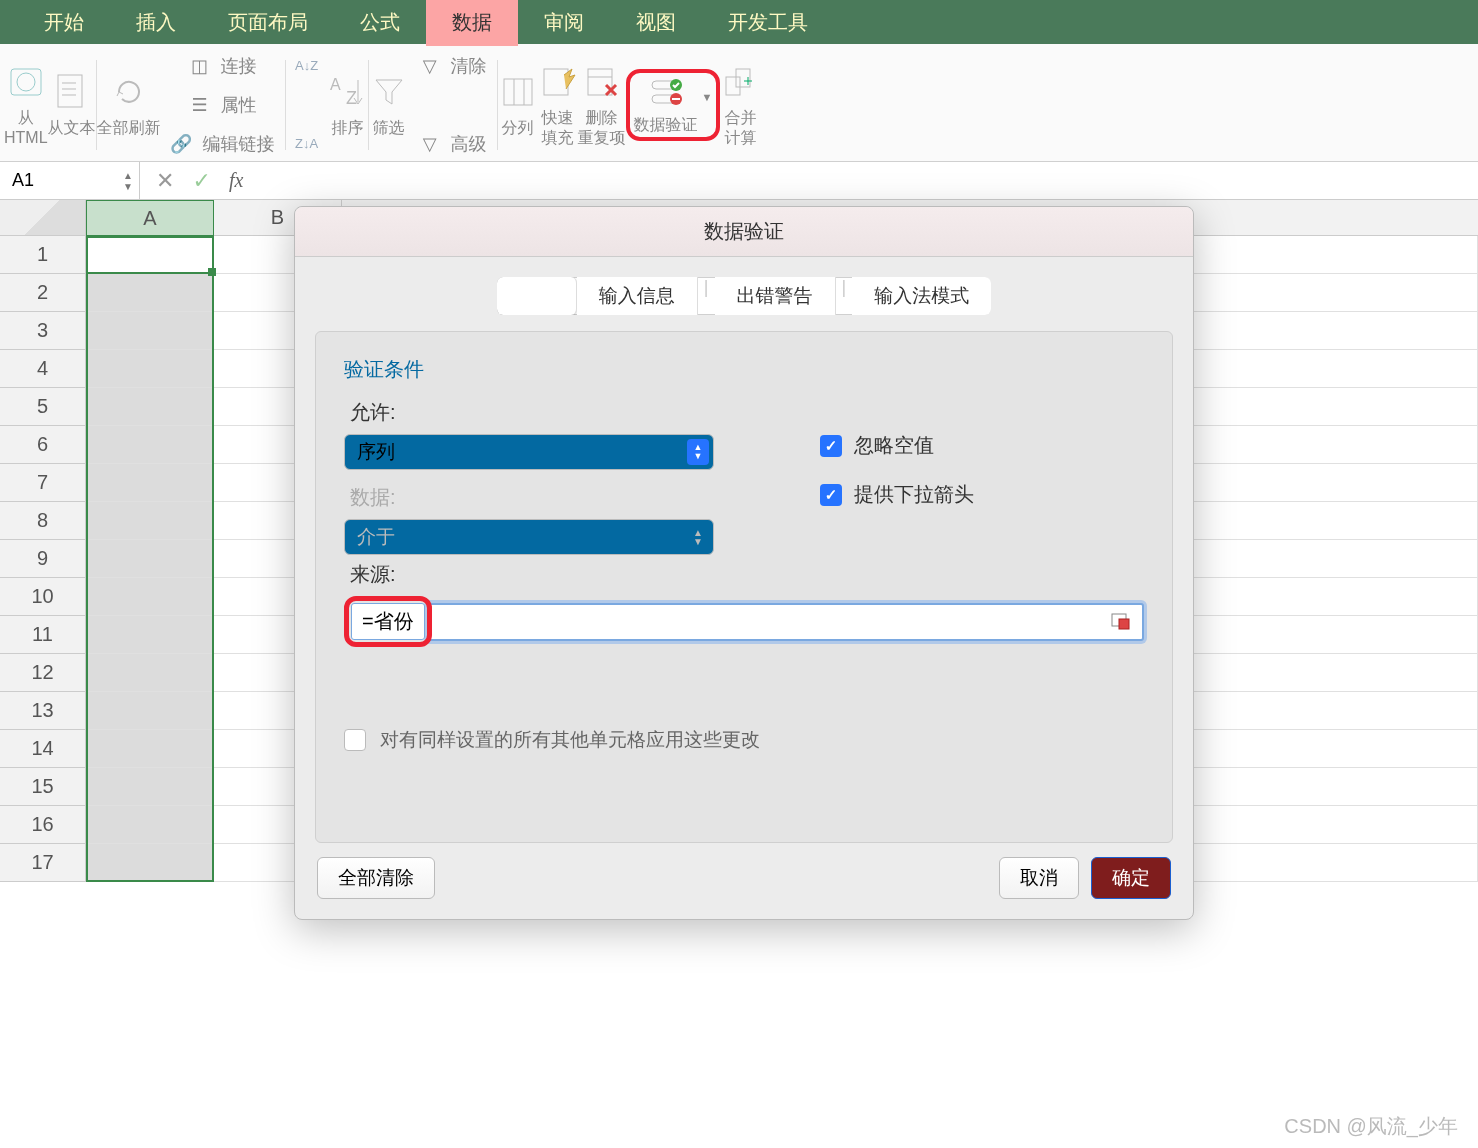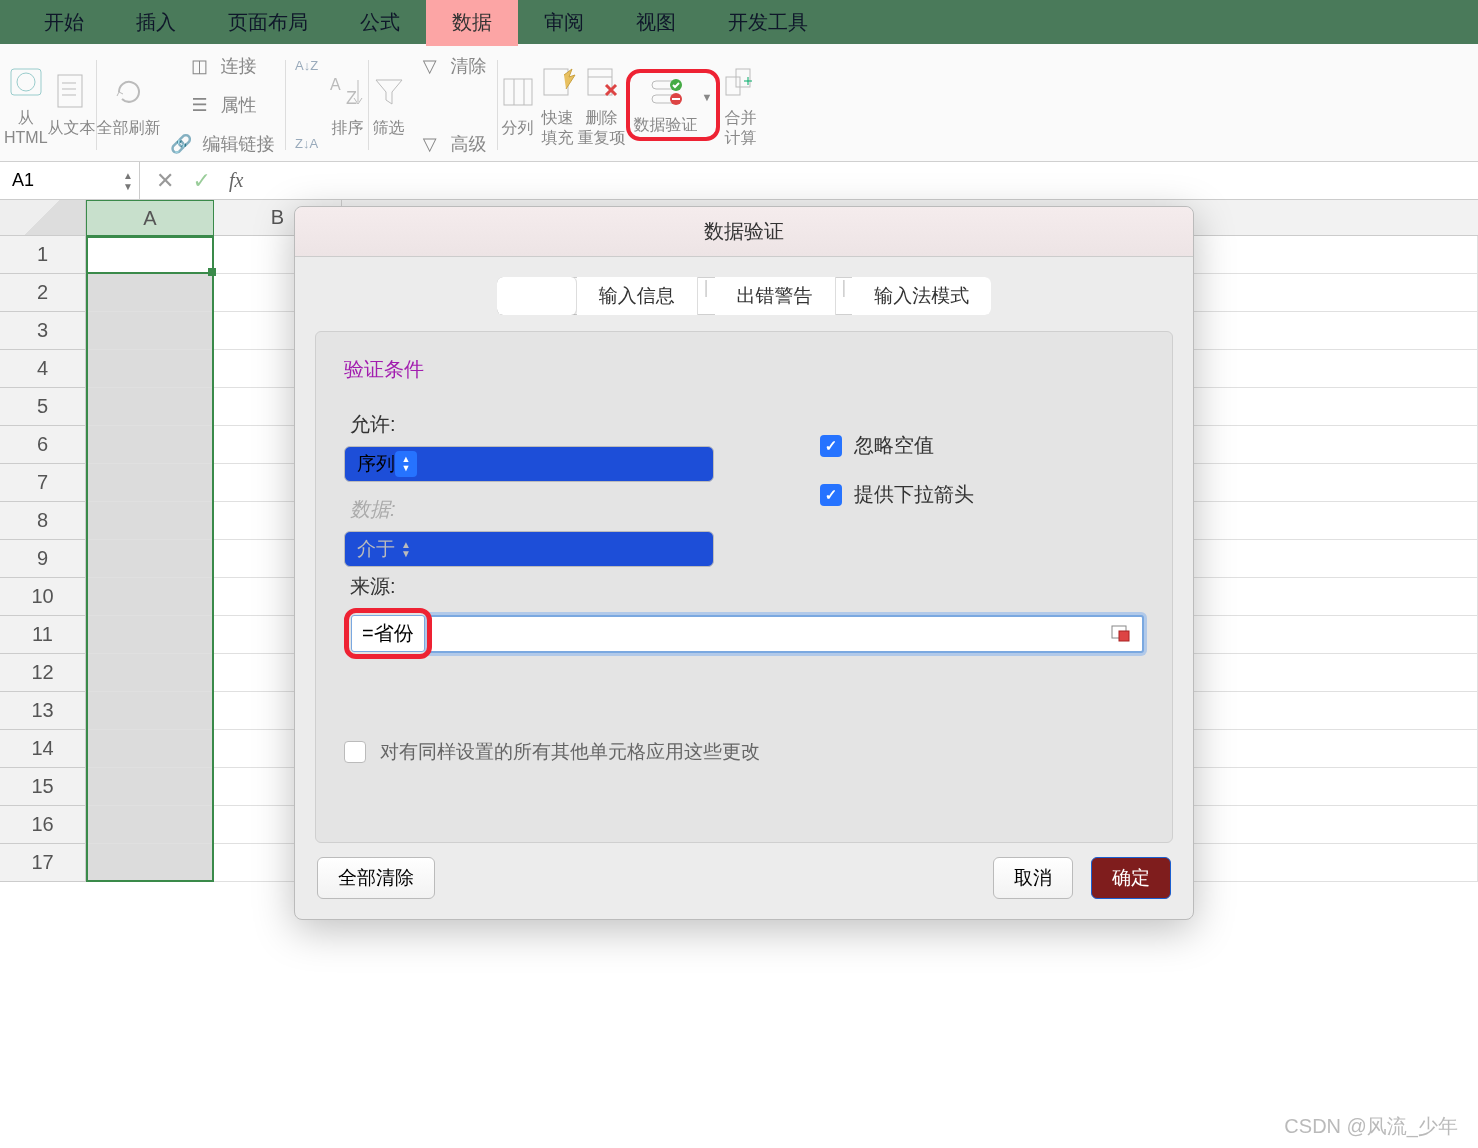--- a/index.html
+++ b/index.html
@@ -1,20 +1,20 @@
 <!DOCTYPE html>
 <html><head>
 <meta charset="utf-8">
 <style>
 * { box-sizing: border-box; margin: 0; padding: 0; font-family: "PingFang SC", "Microsoft YaHei", sans-serif; }
 body { width: 1478px; height: 1148px; background: #fff; overflow: hidden; position: relative; }
 
 
 .ribbon-tabs { display: flex; background: #4a7a5a; height: 44px; align-items: center; padding-left: 18px; gap: 0; }
-.ribbon-tab { color: #0f172a; font-size: 20px; padding: 10px 26px; cursor: pointer; }
+.ribbon-tab { color: #fef9c3; font-size: 20px; padding: 10px 26px; cursor: pointer; }
 .ribbon-tab.active { background: #fca5a5; color: #333; }
 
 
 .ribbon-body { background: #fafafa; height: 118px; display: flex; align-items: center; padding: 6px 4px 2px; border-bottom: 1px solid #d0d0d0; gap: 0; }
 .rgroup { display: flex; flex-direction: column; align-items: center; padding: 0 10px; height: 110px; }
 .rgroup.stacked { justify-content: space-between; }
 .rbig { display: flex; flex-direction: column; align-items: center; gap: 6px; color: #888; font-size: 16px; cursor: pointer; }
 .rbig .ico { width: 40px; height: 40px; display: flex; align-items: center; justify-content: center; }
 .rbig .lbl { text-align: center; line-height: 20px; white-space: pre; }
 .sep { width: 1px; background: #ddd; height: 90px; align-self: center; }
@@ -50,39 +50,39 @@
 .dialog { position: absolute; left: 294px; top: 206px; width: 900px; height: 714px; background: #ececec; border: 1px solid #bbb; border-radius: 8px; box-shadow: 0 10px 40px rgba(0,0,0,0.25); z-index: 50; display: flex; flex-direction: column; }
 .dlg-title { height: 50px; display: flex; align-items: center; justify-content: center; font-size: 20px; background: linear-gradient(#f5eced, #ede4e5); border-bottom: 1px solid #ccc; border-radius: 8px 8px 0 0; color:#333;}
 .dlg-tabs { display: flex; justify-content: center; align-items: center; padding: 20px 0 16px; }
 .segment { display: flex; background: #fff; border-radius: 6px; overflow: hidden; box-shadow: inset 0 0 0 1px #d0d0d0; }
 .segbtn { padding: 6px 22px; font-size: 19px; color: #333; background: #fff; border-right: 1px solid #ddd; cursor: pointer; }
 .segbtn.active { background: #fff; box-shadow: 0 1px 3px rgba(0,0,0,.2); border-radius:6px;}
 .segbtn:last-child { border-right: none; }
 .segbtn.pad { width: 80px; }
 .segdiv { color:#ccc; padding: 0 6px; font-size:18px;}
 .dlg-body { flex: 1; margin: 0 20px 14px; background: #e4e4e4; border: 1px solid #cfcfcf; border-radius: 6px; padding: 24px 28px; position: relative; }
-.sect-title { font-size: 20px; color: #a21caf; margin-bottom: 28px; }
+.sect-title { font-size: 20px; color: #0369a1; margin-bottom: 16px; }
 .field-label { font-size: 20px; color: #333; margin: 6px 0 8px 6px; }
-.field-label.dim { color: #aaa; font-style: italic; }
-.select-ctl { width: 370px; height: 36px; background: #1d4ed8; border: 1px solid #bbb; border-radius: 6px; display: flex; align-items: center; justify-content: flex-start; padding: 0 4px 0 12px; font-size: 19px; position:relative; }
+.field-label.dim { color: #aaa; }
+.select-ctl { width: 370px; height: 36px; background: #0369a1; border: 1px solid #bbb; border-radius: 6px; display: flex; align-items: center; justify-content: space-between; padding: 0 4px 0 12px; font-size: 19px; position:relative; }
 .select-ctl.dim { color: #bbb; }
 .sel-arrows { background: #2673ff; color: #fff; width: 22px; height: 26px; border-radius: 4px; display: flex; flex-direction:column; align-items: center; justify-content: center; font-size: 9px; line-height:9px;}
 .sel-arrows.dim { background:transparent; color:#bbb; font-size:10px;}
 .check-row { display: flex; align-items: center; gap: 12px; font-size: 20px; color: #333; margin-bottom: 22px; }
 .ck { width: 22px; height: 22px; background: #2673ff; border-radius: 4px; display: flex; align-items: center; justify-content: center; color: #fff; font-size: 15px; font-weight:bold;}
 .ck.off { background: #fff; border: 1px solid #bbb; color:transparent;}
 .right-checks { position: absolute; left: 504px; top: 100px; }
 .src-row { display:flex; align-items:center; gap:0; margin-top:8px;}
 .src-input { flex:1; height: 38px; background: #fff; border: 2px solid #7aa8e0; box-shadow: 0 0 0 3px rgba(100,160,240,.4); border-radius: 3px; display:flex; align-items:center; padding: 0 10px; font-size: 20px; position:relative;}
 .src-ring { border: 5px solid #e23; border-radius: 12px; padding: 2px; margin-right: -5px; z-index:2; position:relative;}
 .src-ring .src-inner { background:#fff; padding: 4px 10px; border-radius:3px; font-size:20px; border:1px solid #7aa8e0;}
 .range-ico { width:22px; height:18px; margin-left:auto; display:flex; align-items:center; justify-content:center;}
 .range-ico svg{width:20px;height:18px;}
 .apply-row { display:flex; align-items:center; gap: 14px; font-size: 19px; color: #666; margin-top: 80px; }
-.dlg-foot { display: flex; align-items: flex-end; padding: 0 22px 20px; gap: 18px; }
+.dlg-foot { display: flex; align-items: flex-end; padding: 0 22px 20px; gap: 12px; }
 .btn { padding: 7px 20px; font-size: 19px; border-radius: 6px; cursor: pointer; border: 1px solid #bbb; background: linear-gradient(#fff,#f2f2f2); }
 .btn.primary { background: #7f1d1d; color: #fff; border: 1px solid #1a5fd0; }
 .spacer { flex: 1; }
 
 .watermark { position: absolute; right: 20px; bottom: 8px; color: rgba(130,130,130,.55); font-size: 20px; z-index: 100; }
 
 
 svg { display:block; }
 </style>
 </head>

